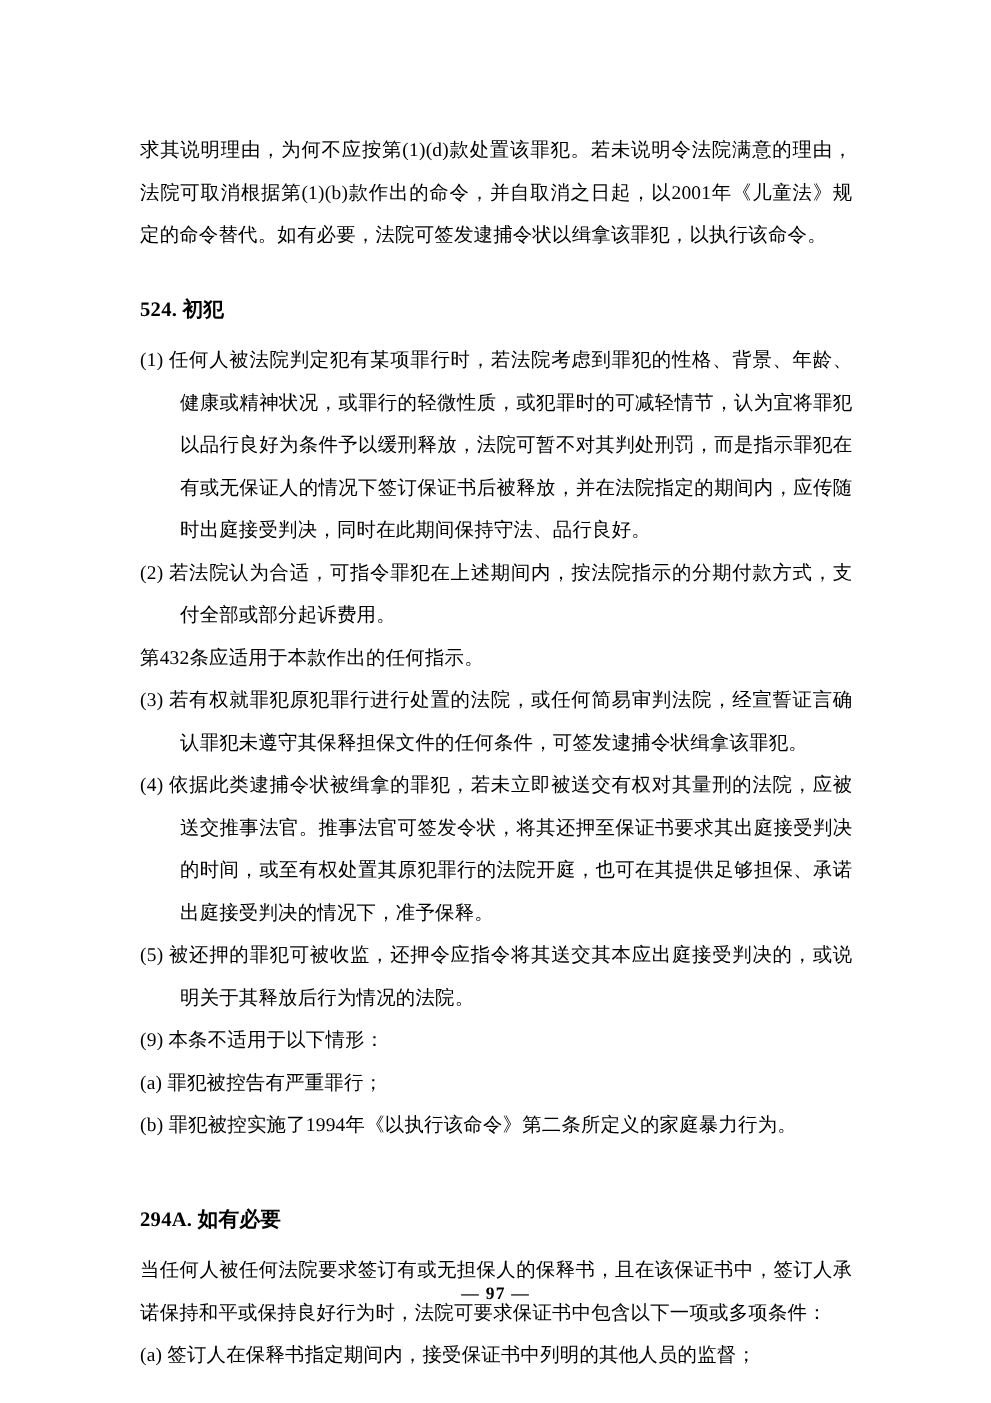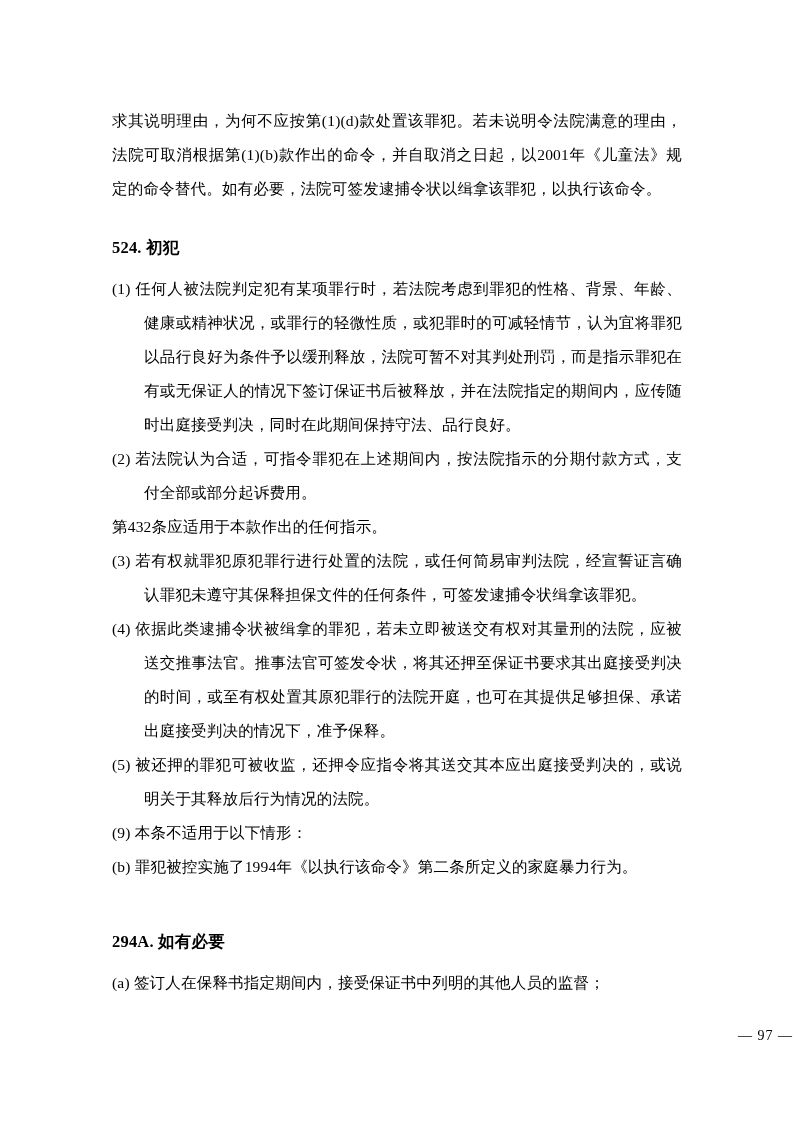--- a/index.html
+++ b/index.html
@@ -56,25 +56,26 @@
     letter-spacing: 0.2px;
   }
   .gap-before-heading { height: 26px; }
   .gap-after-heading { height: 8px; }
   .gap-section { height: 42px; }
   .footer {
     position: absolute;
     left: 0;
     top: 1012px;
     width: 793px;
-    text-align: right;
+    text-align: center;
     font-size: 14px;
     font-family: "Liberation Serif", "DejaVu Serif", serif;
     color: #000;
     letter-spacing: 1px;
+    font-weight: bold;
   }
 </style>
 </head>
 <body>
 
 <div class="page">
   <div class="doc-body">
 
     <p class="para">求其说明理由，为何不应按第(1)(d)款处置该罪犯。若未说明令法院满意的理由，法院可取消根据第(1)(b)款作出的命令，并自取消之日起，以2001年《儿童法》规定的命令替代。如有必要，法院可签发逮捕令状以缉拿该罪犯，以执行该命令。</p>
 
@@ -82,24 +83,26 @@
     <h2 class="heading">524. 初犯</h2>
     <div class="gap-after-heading"></div>
 
     <p class="hang wide">(1)  任何人被法院判定犯有某项罪行时，若法院考虑到罪犯的性格、背景、年龄、健康或精神状况，或罪行的轻微性质，或犯罪时的可减轻情节，认为宜将罪犯以品行良好为条件予以缓刑释放，法院可暂不对其判处刑罚，而是指示罪犯在有或无保证人的情况下签订保证书后被释放，并在法院指定的期间内，应传随时出庭接受判决，同时在此期间保持守法、品行良好。</p>
     <p class="hang wide">(2)  若法院认为合适，可指令罪犯在上述期间内，按法院指示的分期付款方式，支付全部或部分起诉费用。</p>
     <p class="para">第432条应适用于本款作出的任何指示。</p>
     <p class="hang wide">(3)  若有权就罪犯原犯罪行进行处置的法院，或任何简易审判法院，经宣誓证言确认罪犯未遵守其保释担保文件的任何条件，可签发逮捕令状缉拿该罪犯。</p>
     <p class="hang wide">(4)  依据此类逮捕令状被缉拿的罪犯，若未立即被送交有权对其量刑的法院，应被送交推事法官。推事法官可签发令状，将其还押至保证书要求其出庭接受判决的时间，或至有权处置其原犯罪行的法院开庭，也可在其提供足够担保、承诺出庭接受判决的情况下，准予保释。</p>
     <p class="hang wide">(5)  被还押的罪犯可被收监，还押令应指令将其送交其本应出庭接受判决的，或说明关于其释放后行为情况的法院。</p>
     <p class="hang wide">(9)  本条不适用于以下情形：</p>
+    <p class="hang wide">(a)  罪犯被控告有严重罪行；</p>
     <p class="hang wide">(b)  罪犯被控实施了1994年《以执行该命令》第二条所定义的家庭暴力行为。</p>
 
     <div class="gap-section"></div>
     <h2 class="heading">294A. 如有必要</h2>
     <div class="gap-after-heading"></div>
 
+    <p class="para">当任何人被任何法院要求签订有或无担保人的保释书，且在该保证书中，签订人承诺保持和平或保持良好行为时，法院可要求保证书中包含以下一项或多项条件：</p>
     <p class="hang wide">(a)  签订人在保释书指定期间内，接受保证书中列明的其他人员的监督；</p>
 
   </div>
 
   <div class="footer">— 97 —</div>
 </div>
 
 </body></html>

